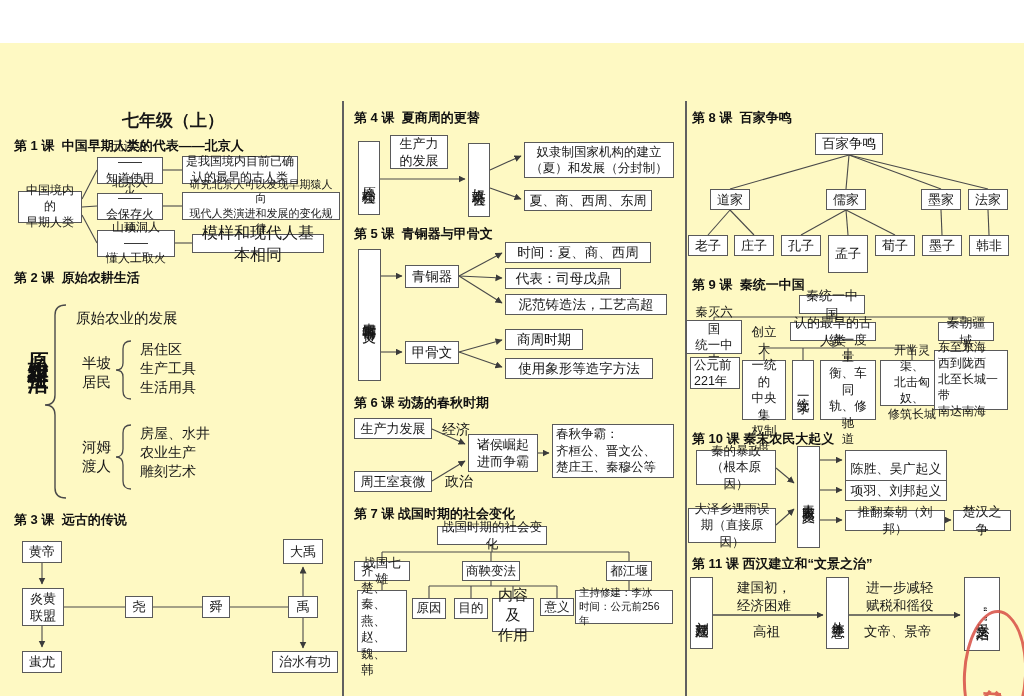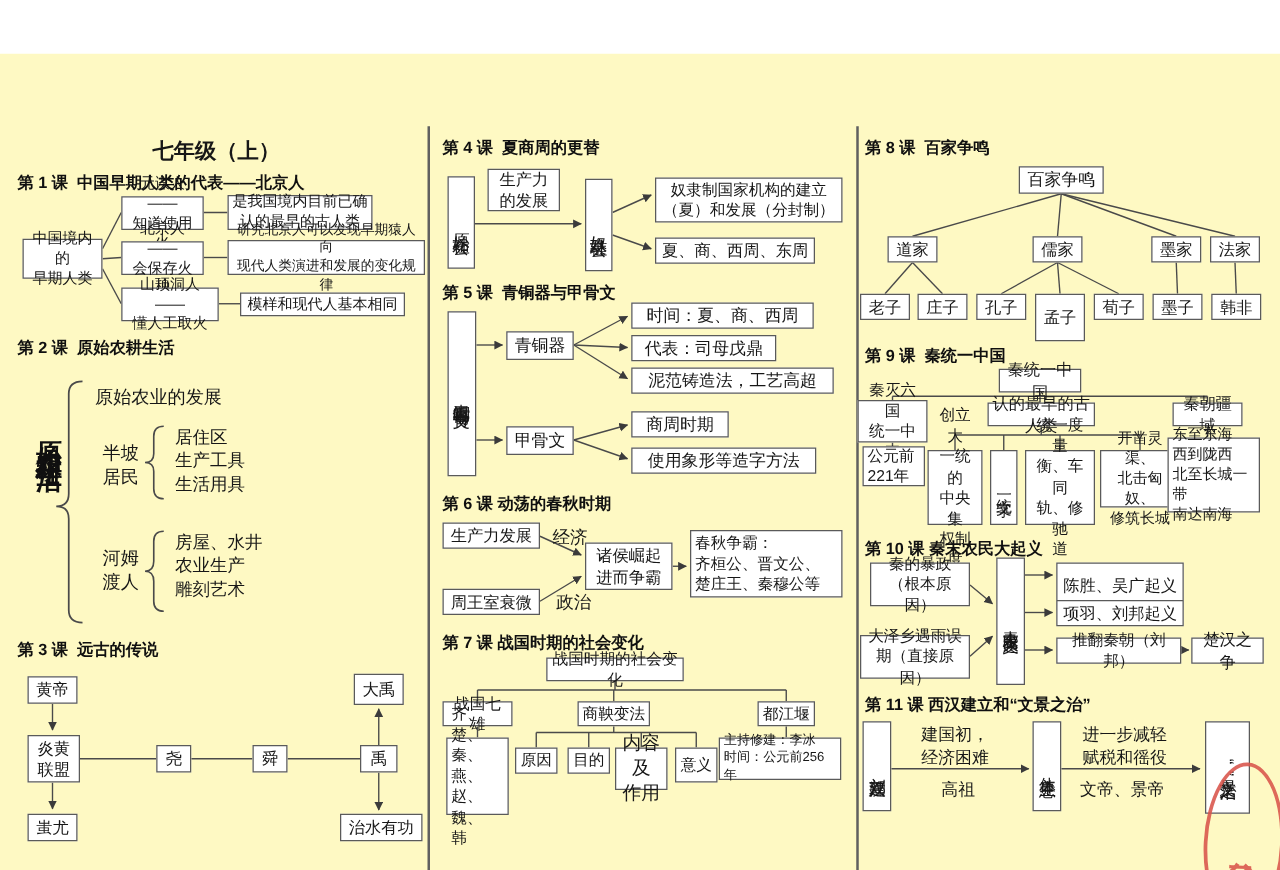--- a/index.html
+++ b/index.html
@@ -135,21 +135,21 @@
   <div class="box" style="left:97px;top:114px;width:66px;height:27px;font-size:12px">元谋人——
 知道使用火</div>
   <div class="box" style="left:182px;top:113px;width:116px;height:28px;font-size:12px">是我国境内目前已确
 认的最早的古人类</div>
   <div class="box" style="left:97px;top:150px;width:66px;height:27px;font-size:12px">北京人——
 会保存火种</div>
   <div class="box" style="left:182px;top:149px;width:158px;height:28px;font-size:11px">研究北京人可以发现早期猿人向
 现代人类演进和发展的变化规律</div>
   <div class="box" style="left:97px;top:187px;width:78px;height:27px;font-size:12px">山顶洞人——
 懂人工取火</div>
-  <div class="box" style="left:192px;top:191px;width:132px;height:19px;font-size:12px">模样和现代人基本相同</div>
+  <div class="box" style="left:192px;top:191px;width:132px;height:19px;font-size:16px">模样和现代人基本相同</div>
 
   <div class="heading" style="left:14px;top:226px">第 2 课  原始农耕生活</div>
   <div class="vlabel" style="left:24px;top:293px">原始农耕生活</div>
   <div class="txt" style="left:76px;top:266px;font-size:14.5px">原始农业的发展</div>
   <div class="txt" style="left:82px;top:311px;font-size:14.5px">半坡
 居民</div>
   <div class="txt" style="left:140px;top:297px;line-height:19px">居住区
 生产工具
 生活用具</div>
   <div class="txt" style="left:82px;top:395px;font-size:14.5px">河姆
@@ -205,21 +205,21 @@
   <div class="box" style="left:462px;top:518px;width:58px;height:20px;font-size:12.5px">商鞅变法</div>
   <div class="box" style="left:606px;top:518px;width:46px;height:20px;font-size:12.5px">都江堰</div>
   <div class="box left" style="left:357px;top:547px;width:50px;height:62px;font-size:12.5px">齐、楚、
 秦、燕、
 赵、魏、
 韩</div>
   <div class="box" style="left:412px;top:555px;width:34px;height:21px;font-size:12.5px">原因</div>
   <div class="box" style="left:454px;top:555px;width:34px;height:21px;font-size:12.5px">目的</div>
   <div class="box" style="left:492px;top:555px;width:42px;height:34px;font-size:15px">内容及
 作用</div>
-  <div class="box" style="left:540px;top:555px;width:34px;height:28px;font-size:12.5px">意义</div>
+  <div class="box" style="left:540px;top:555px;width:34px;height:18px;font-size:12.5px">意义</div>
   <div class="box left" style="left:575px;top:547px;width:98px;height:34px;font-size:10.5px">主持修建：李冰
 时间：公元前256年</div>
 
   <div class="heading" style="left:692px;top:66px">第 8 课  百家争鸣</div>
   <div class="box" style="left:815px;top:90px;width:68px;height:22px;font-size:13.5px">百家争鸣</div>
   <div class="box" style="left:710px;top:146px;width:40px;height:21px">道家</div>
   <div class="box" style="left:826px;top:146px;width:40px;height:21px">儒家</div>
   <div class="box" style="left:921px;top:146px;width:40px;height:21px">墨家</div>
   <div class="box" style="left:968px;top:146px;width:40px;height:21px">法家</div>
   <div class="box" style="left:688px;top:192px;width:40px;height:21px">老子</div>

